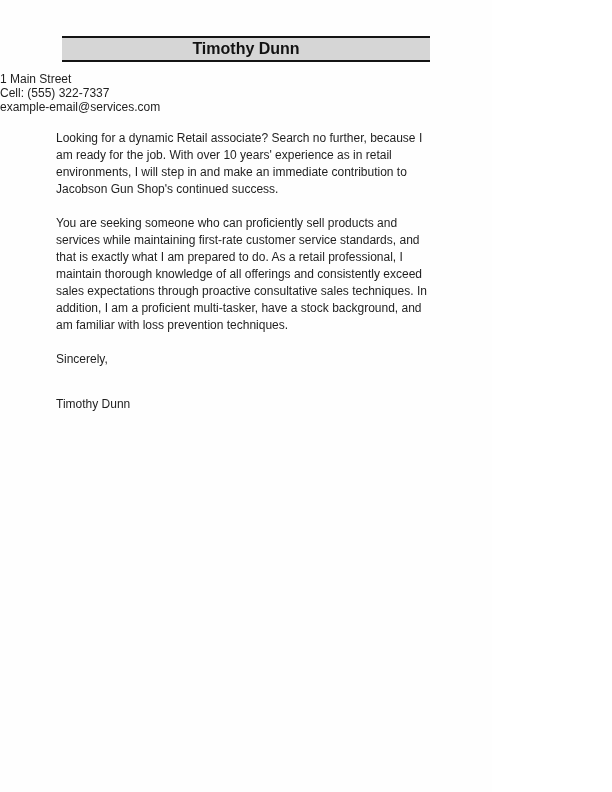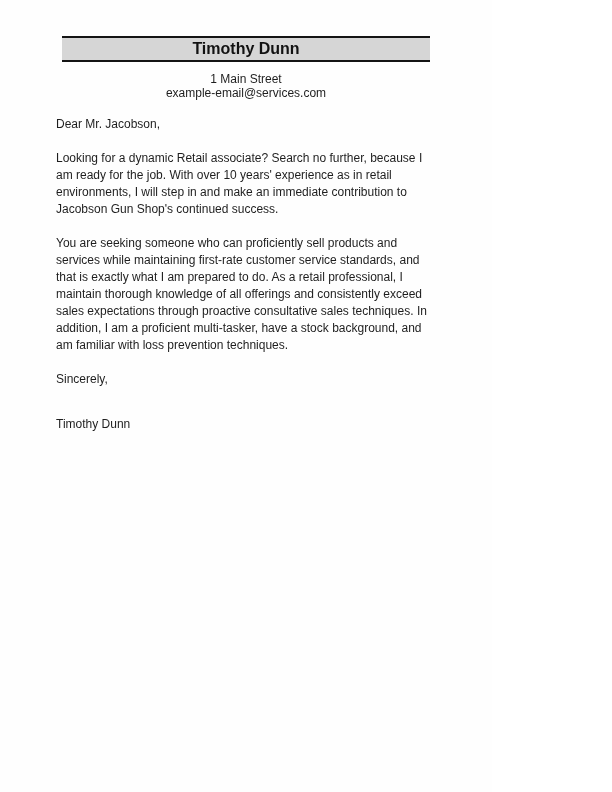--- a/index.html
+++ b/index.html
@@ -31,21 +31,21 @@
   .banner .name {
     font-size: 16px;
     font-weight: bold;
     color: #121212;
     line-height: 1;
     margin: 0;
   }
   
   .contact {
     margin-top: 10px;
-    text-align: center;
+    text-align: left;
     font-size: 12px;
     line-height: 14px;
     color: #1e1e1e;
   }
   
   .letter {
     margin: 16px 52px 0 56px;
     font-size: 12px;
     line-height: 17px;
     color: #1e1e1e;
@@ -67,25 +67,25 @@
 <body>
 
 <div class="page">
 
   <div class="banner">
     <div class="name">Timothy Dunn</div>
   </div>
 
   <div class="contact">
     <div>1 Main Street</div>
+    <div>Cell: (555) 322-7337</div>
     <div>example-email@services.com</div>
   </div>
 
   <div class="letter">
-    <div class="greeting">Dear Mr. Jacobson,</div>
 
     <p class="para">Looking for a dynamic Retail associate? Search no further, because I am ready for the job. With over 10 years' experience as in retail environments, I will step in and make an immediate contribution to Jacobson Gun Shop's continued success.</p>
 
     <p class="para">You are seeking someone who can proficiently sell products and services while maintaining first-rate customer service standards, and that is exactly what I am prepared to do. As a retail professional, I maintain thorough knowledge of all offerings and consistently exceed sales expectations through proactive consultative sales techniques. In addition, I am a proficient multi-tasker, have a stock background, and am familiar with loss prevention techniques.</p>
 
 
     <div class="closing">Sincerely,</div>
 
     <div class="signature">Timothy Dunn</div>
   </div>

